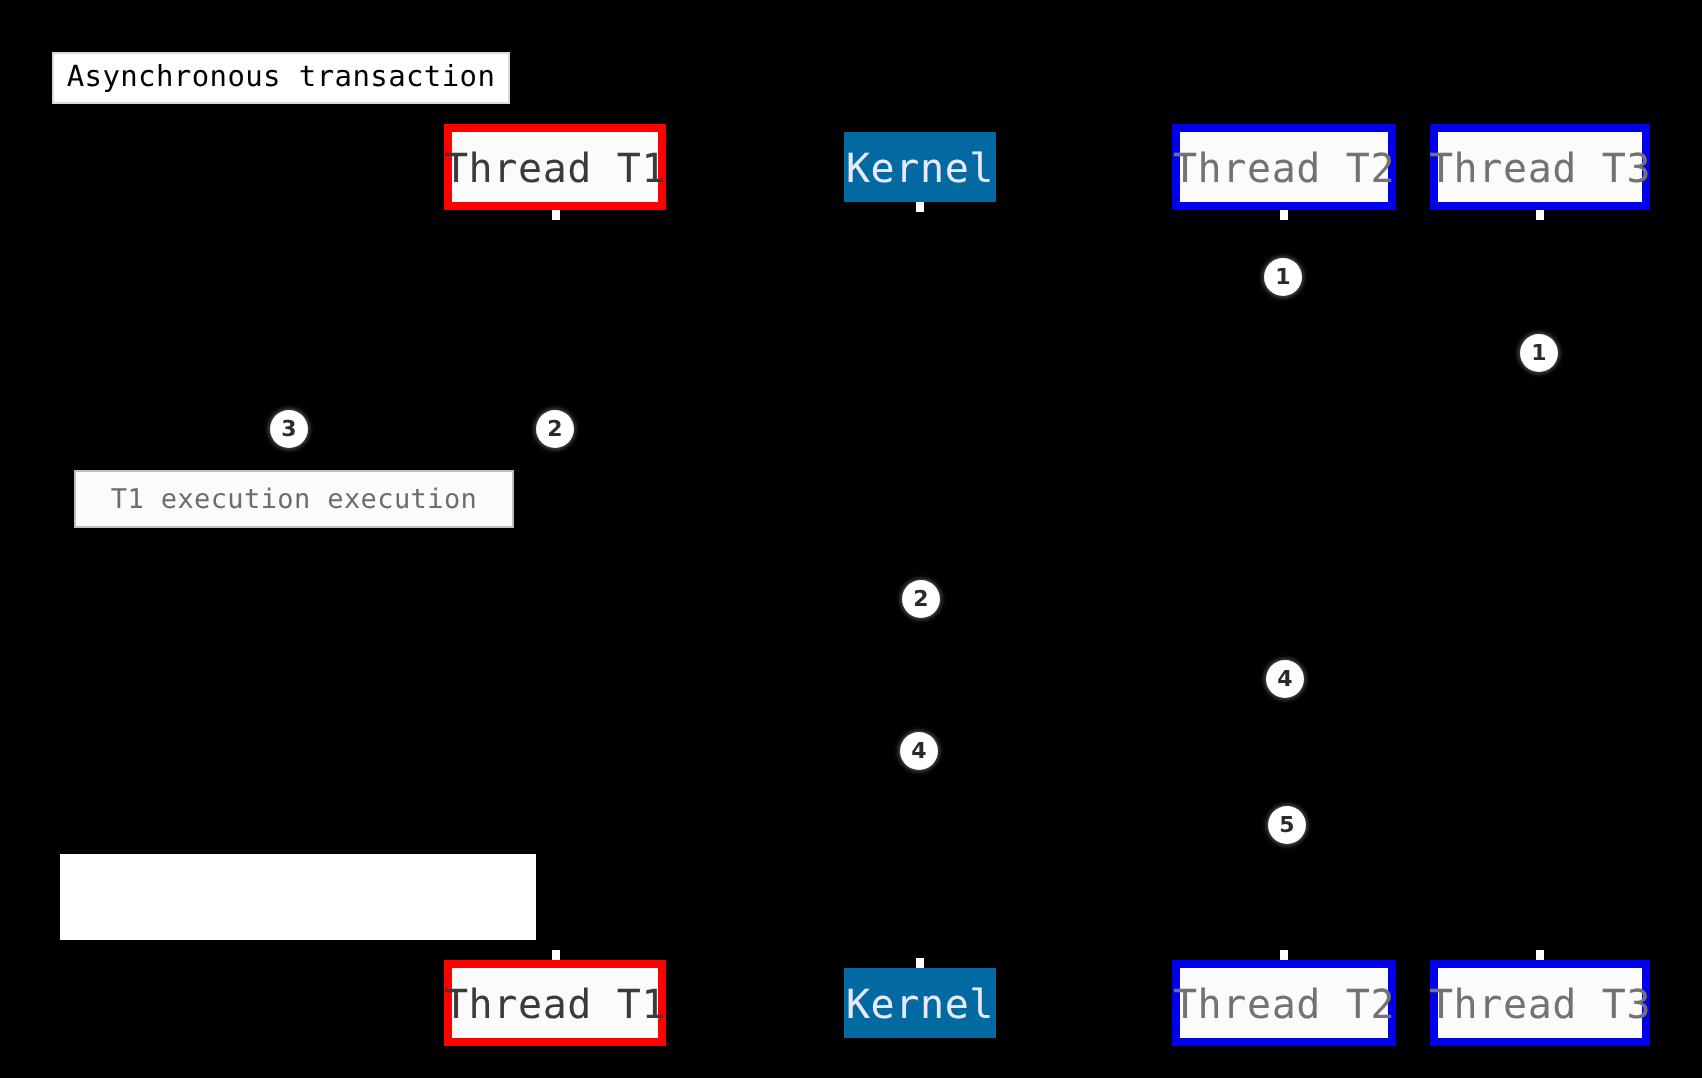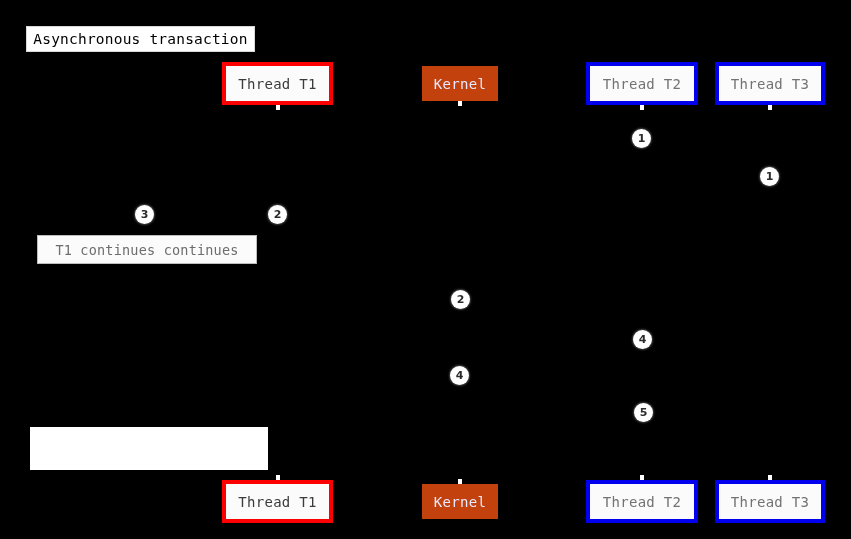--- a/index.html
+++ b/index.html
@@ -33,21 +33,21 @@
     letter-spacing: 0.2px;
     white-space: nowrap;
   }
 
   
   .participant {
     position: absolute;
     box-sizing: border-box;
     text-align: center;
     white-space: nowrap;
-    font-size: 14px;
+    font-size: 20px;
     letter-spacing: 0.3px;
   }
   .participant .inner {
     position: absolute;
     inset: 0;
     display: flex;
     align-items: center;
     justify-content: center;
   }
   .p-red {
@@ -55,21 +55,21 @@
     background: #fbfbfb;
     color: #3b3b3b;
   }
   .p-blue-outline {
     border: 4px solid #0000ee;
     background: #fbfbfb;
     color: #737373;
   }
   .p-blue-fill {
     border: 0;
-    background: #c2410c;
+    background: #0369a1;
     color: #e9e9ff;
     text-decoration: underline;
   }
 
   
   .nub {
     position: absolute;
     width: 4px;
     height: 5px;
     background: #ffffff;
@@ -149,21 +149,21 @@
       <div class="participant p-blue-outline" style="left: 586px; top: 480px; width: 112px; height: 43px;">
         <div class="inner">Thread T2</div>
       </div>
       <div class="nub" style="left: 640px; top: 475px;"></div>
       <div class="participant p-blue-outline" style="left: 715px; top: 480px; width: 110px; height: 43px;">
         <div class="inner">Thread T3</div>
       </div>
       <div class="nub" style="left: 768px; top: 475px;"></div>
     </div>
   <div id="notes-layer">
-      <div class="note-box" style="left: 37px; top: 235px; width: 220px; height: 29px;">T1 continues continues</div>
+      <div class="note-box" style="left: 37px; top: 235px; width: 220px; height: 29px;">T1 execution execution</div>
       <div class="blank-box" style="left: 30px; top: 427px; width: 238px; height: 43px;"></div>
     </div>
   <div id="badges-layer">
       <div class="badge" style="left: 632px; top: 129px;">1</div>
       <div class="badge" style="left: 760px; top: 167px;">1</div>
       <div class="badge" style="left: 135px; top: 205px;">3</div>
       <div class="badge" style="left: 268px; top: 205px;">2</div>
       <div class="badge" style="left: 451px; top: 290px;">2</div>
       <div class="badge" style="left: 633px; top: 330px;">4</div>
       <div class="badge" style="left: 450px; top: 366px;">4</div>

